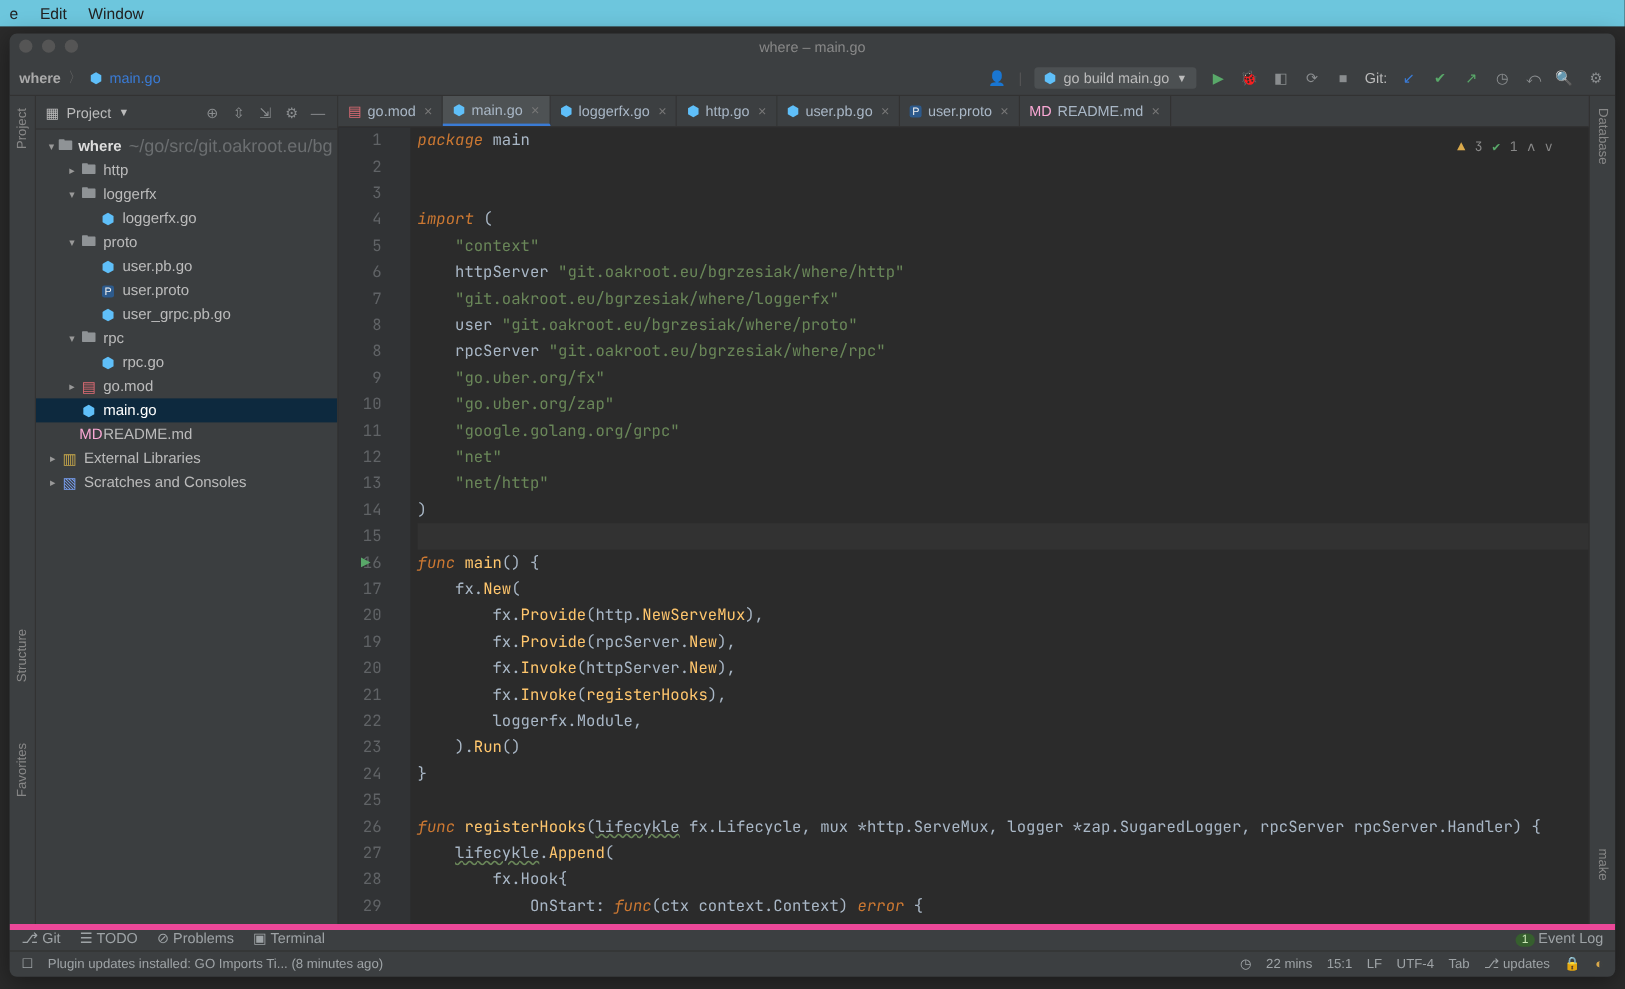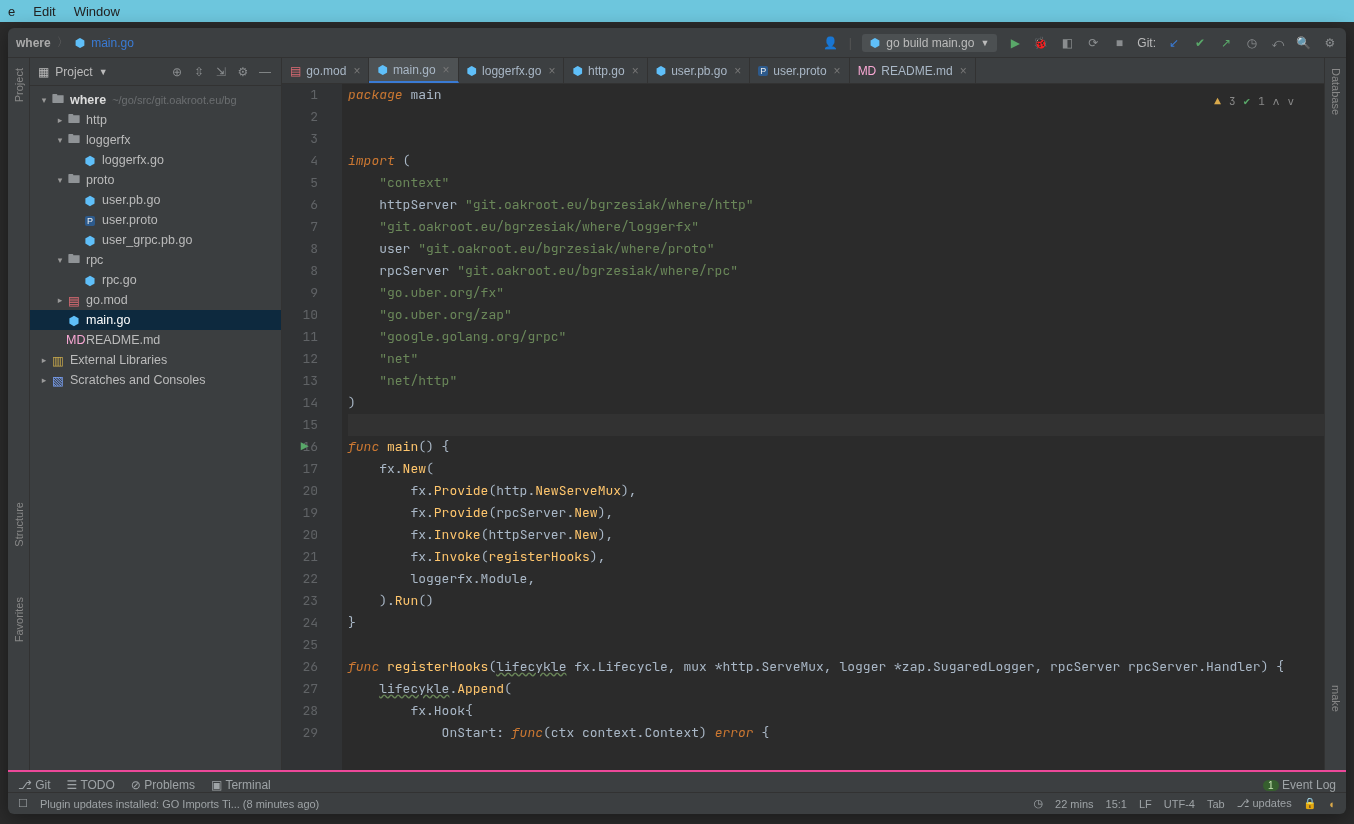--- a/index.html
+++ b/index.html
@@ -22,40 +22,40 @@
 .sidestrip-r { width:22px; background:#3c3f41; border-left:1px solid #323232; display:flex; flex-direction:column; align-items:center; padding-top:10px; gap:50px;}
 .sidestrip-r span { writing-mode:vertical-rl; font-size:11px; color:#888;}
 .left-panel { width:252px; background:#3b3e40; border-right:1px solid #323232; display:flex; flex-direction:column;}
 .panel-header { height:28px; display:flex; align-items:center; padding:0 8px; gap:6px; border-bottom:1px solid #323232; color:#bbb;}
 .panel-header .spacer{flex:1;}
 .tree { flex:1; overflow:auto; padding:4px 0; font-size:12.5px;}
 .tree-row { display:flex; align-items:center; height:20px; padding-right:4px; white-space:nowrap; color:#bbb;}
 .tree-row.sel { background:#0d293e; color:#fff;}
 .tree-row .arrow { width:12px; text-align:center; color:#999; font-size:9px;}
 .tree-row .ficon { width:16px; text-align:center; margin-right:4px;}
-.tree-row .path { color:#6b6e70; margin-left:6px; font-size:11px;}
+.tree-row .path { color:#6b6e70; margin-left:6px; font-size:15px;}
 .editor-area { flex:1; display:flex; flex-direction:column; min-width:0;}
 .tabs { height:26px; display:flex; align-items:stretch; background:#3c3f41; border-bottom:1px solid #323232; overflow:hidden;}
 .tab { display:flex; align-items:center; gap:5px; padding:0 8px; color:#a9b7c6; font-size:12px; border-right:1px solid #323232; background:#3c3f41;}
 .tab.active { background:#4e5254; border-bottom:2px solid #3a7bd5;}
 .tab .x { color:#777; margin-left:2px;}
 .code-wrap { flex:1; display:flex; background:#2b2b2b; overflow:hidden; font-family:"JetBrains Mono",Menlo,Consolas,monospace; font-size:13px; line-height:22px; position:relative;}
 .gutter { width:48px; text-align:right; padding:0 12px 0 0; color:#606366; user-select:none; background:#313335;}
 .fold-col { width:12px; background:#313335;}
 .code { flex:1; padding-left:6px; white-space:pre; color:#a9b7c6; overflow:auto;}
 .code .kw { color:#cc7832;font-style:italic;}
 .code .fn { color:#ffc66d;}
 .code .id { color:#a9b7c6;}
 .code .str { color:#6a8759;}
 .code .pkg { color:#a9b7c6;}
 .code .hl  { background:#323232;}
 .code .spell { text-decoration:underline wavy #6a8759;}
 .code .call { color:#ffc66d;}
 .inspect { position:absolute; top:6px; right:30px; display:flex; gap:8px; align-items:center; color:#888; font-size:11px;}
-.bottom-tools { height:22px; border-top:2px solid #ec4899; display:flex; align-items:flex-end; gap:16px; padding:0 10px; color:#9ea3a6; font-size:12px;}
+.bottom-tools { height:22px; border-top:5px solid #ec4899; display:flex; align-items:flex-start; gap:16px; padding:0 10px; color:#9ea3a6; font-size:12px;}
 .bottom-tools .spacer{flex:1;}
 .status { height:22px; border-top:1px solid #323232; display:flex; align-items:center; padding:0 10px; color:#9ea3a6; font-size:11px; gap:12px;}
 .status .spacer{flex:1;}
 .fi-go { color:#5fbff9;}
 .fi-dir { color:#8f9396;}
 .fi-md { color:#f9a8d4;}
 .fi-proto { color:#7aa2f7; background:#2d5a8c; border-radius:2px; font-size:9px; padding:0 2px; color:#eee;}
 .green { color:#59a869;}
 .yellow { color:#d9a94b;}
 .blue { color:#3a7bd5;}
@@ -64,20 +64,28 @@
 </head>
 <body>
 
 <div class="macmenu">
   <span>e</span>
   <span>Edit</span>
   <span>Window</span>
 </div>
 
 <div class="window">
+  <div class="titlebar">
+    <div class="traffic">
+      <div class="tlight"></div>
+      <div class="tlight"></div>
+      <div class="tlight"></div>
+    </div>
+    <span>where – main.go</span>
+  </div>
 
   <div class="navbar">
     <div class="breadcrumb">
       <b>where</b>
       <span class="sep">〉</span>
       <span class="fi-go">⬢</span>
       <span class="blue">main.go</span>
     </div>
     <div class="nav-spacer"></div>
     <div class="nav-right">

